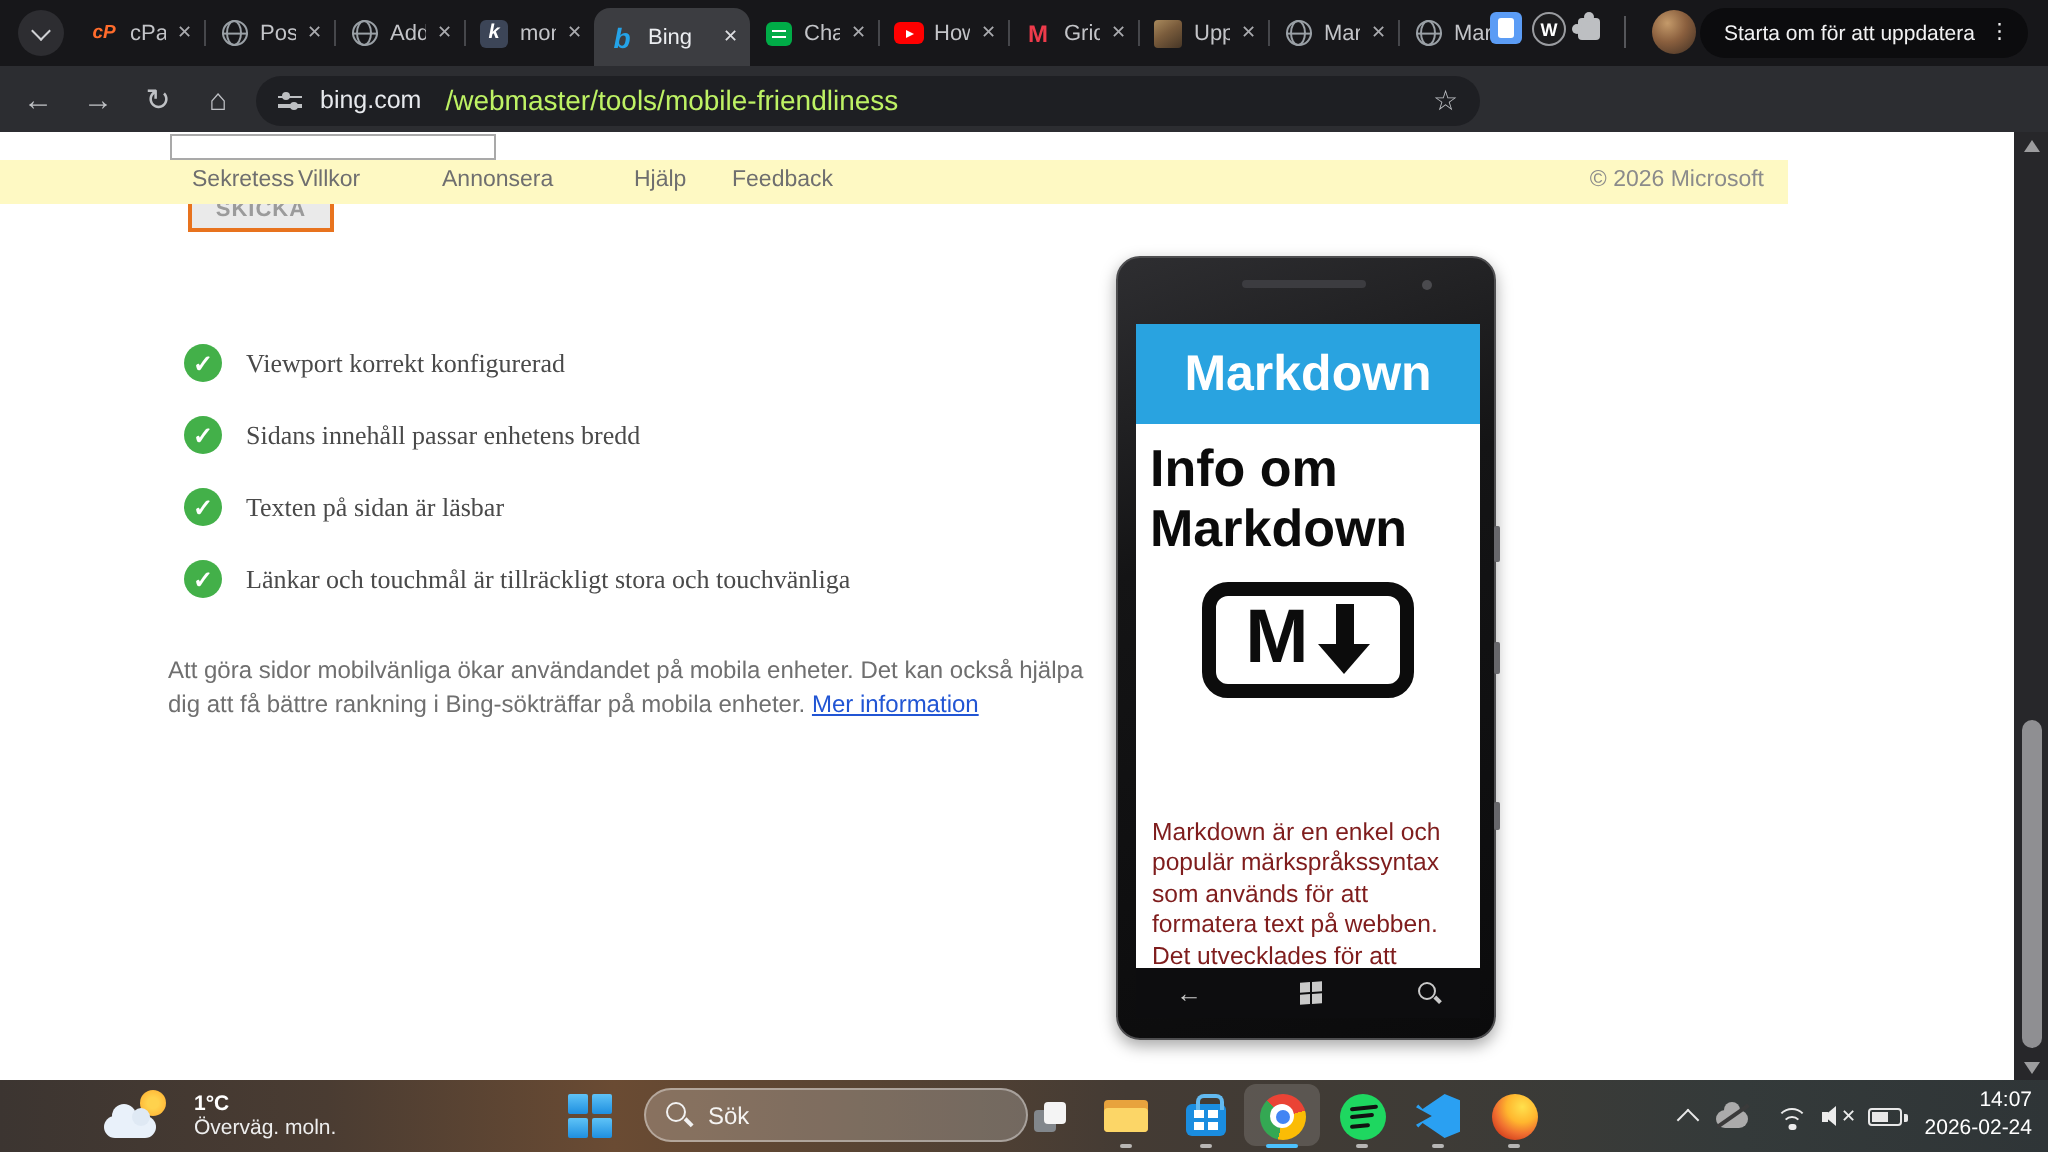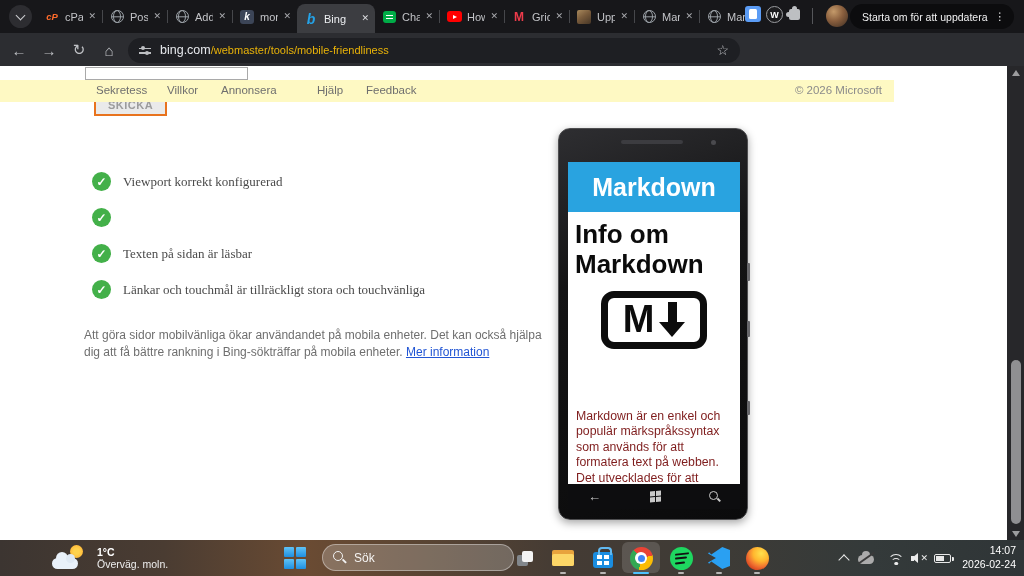--- a/index.html
+++ b/index.html
@@ -55,21 +55,21 @@
   .urlbar { position:absolute; left:128px; top:37.5px; width:612px; height:25px; background:#1e1f23;
             border-radius:13px; display:flex; align-items:center; padding:0 11px; }
   .tune { position:relative; width:12px; height:11px; margin-right:9px; flex:0 0 auto; }
   .tune b { position:absolute; left:0; width:12px; height:1.6px; background:#bdbfc2; }
   .tune b:nth-child(1) { top:3px; }
   .tune b:nth-child(2) { top:7.5px; }
   .tune b::after { content:""; position:absolute; top:-1.3px; width:4px; height:4px; border-radius:50%; background:#bdbfc2; }
   .tune b:nth-child(1)::after { left:2px; }
   .tune b:nth-child(2)::after { right:2px; }
   .url-host { color:#e7e9ed; font-size:12.5px; }
-  .url-path { color:#eab308; font-size:11px; }
+  .url-path { color:#bef264; font-size:14px;margin-left:12px; }
   .url-star { margin-left:auto; color:#bfc1c5; font-size:14px; }
   .ext { position:absolute; top:6px; }
   .ext-clip { left:745px; width:16px; height:16px; background:#5b9cf5; border-radius:3px; position:absolute; }
   .ext-clip::before { content:""; position:absolute; left:4px; top:3px; width:8px; height:10px; background:#fff; border-radius:1.5px; }
   .ext-w { left:766px; width:17px; height:17px; border-radius:50%; background:#1c1c1e; border:1.5px solid #9a9ca0;
            color:#fff; font-size:9px; font-weight:bold; display:flex; align-items:center; justify-content:center; position:absolute; }
   .ext-puzzle { left:789px; top:9px; width:11px; height:11px; background:#bdbfc2; border-radius:2px; position:absolute; }
   .ext-puzzle::before { content:""; position:absolute; left:3px; top:-3px; width:5px; height:5px; border-radius:50%; background:#bdbfc2; }
   .ext-puzzle::after  { content:""; position:absolute; left:-3px; top:3px; width:5px; height:5px; border-radius:50%; background:#bdbfc2; }
   .toolbar-sep { position:absolute; left:812px; top:8px; width:1px; height:16px; background:#55565a; }
@@ -82,21 +82,21 @@
 
   
   .page { position:absolute; left:0; top:66px; width:1007px; height:474px; background:#fff; overflow:hidden; }
   .partial-input { position:absolute; left:85px; top:1px; width:163px; height:13px; background:#fff;
                    border:1px solid #a9a9a9; }
   .skicka { position:absolute; left:94px; top:28px; width:73px; height:22px; background:#eaeaea;
             border:2px solid #e8731e; color:#9b9b9b; font-size:11px; font-weight:bold; letter-spacing:.5px;
             display:flex; align-items:center; justify-content:center; z-index:1; }
   .footerbar { position:absolute; left:0; top:14px; width:894px; height:22px; background:#fef9c3; z-index:2; }
   .footerbar a { position:absolute; top:4px; font-size:11.5px; color:#6f6f6f; text-decoration:none; }
-  .f0{left:96px;} .f1{left:167px;} .f2{left:221px;} .f3{left:317px;} .f4{left:366px;}
+  .f0{left:96px;} .f1{left:149px;} .f2{left:221px;} .f3{left:317px;} .f4{left:366px;}
   .copyright { position:absolute; right:12px; top:4px; font-size:11.5px; color:#8b8b8b; }
   .result-heading { position:absolute; left:84px; top:71px; width:446px; height:23px; background:#f2f2f2;
                     color:#3aa51e; font-size:14.5px; font-weight:bold; line-height:23px; padding-left:8px; }
   .check-row { position:absolute; left:92px; display:flex; align-items:center; gap:12px; }
   .c0{top:106px;} .c1{top:142px;} .c2{top:178px;} .c3{top:214px;}
   .check-circle { width:19px; height:19px; border-radius:50%; background:#43b049; color:#fff; font-size:12px;
                   font-weight:bold; display:flex; align-items:center; justify-content:center; flex:0 0 auto; }
   .check-text { font-size:13px; color:#4a4a4a;font-family:Liberation Serif, serif; }
   .note { position:absolute; left:84px; top:261px; width:466px; font-size:12px; color:#6f6f6f; line-height:17px; }
   .note a { color:#2155d4; text-decoration:underline; }
@@ -370,20 +370,21 @@
       <span class="copyright">© 2026 Microsoft</span>
     </div>
 
 
     <div class="check-row c0">
       <span class="check-circle">✓</span>
       <span class="check-text">Viewport korrekt konfigurerad</span>
     </div>
     <div class="check-row c1">
       <span class="check-circle">✓</span>
+      <span class="check-text">Sidans innehåll passar enhetens bredd</span>
     </div>
     <div class="check-row c2">
       <span class="check-circle">✓</span>
       <span class="check-text">Texten på sidan är läsbar</span>
     </div>
     <div class="check-row c3">
       <span class="check-circle">✓</span>
       <span class="check-text">Länkar och touchmål är tillräckligt stora och touchvänliga</span>
     </div>
 

